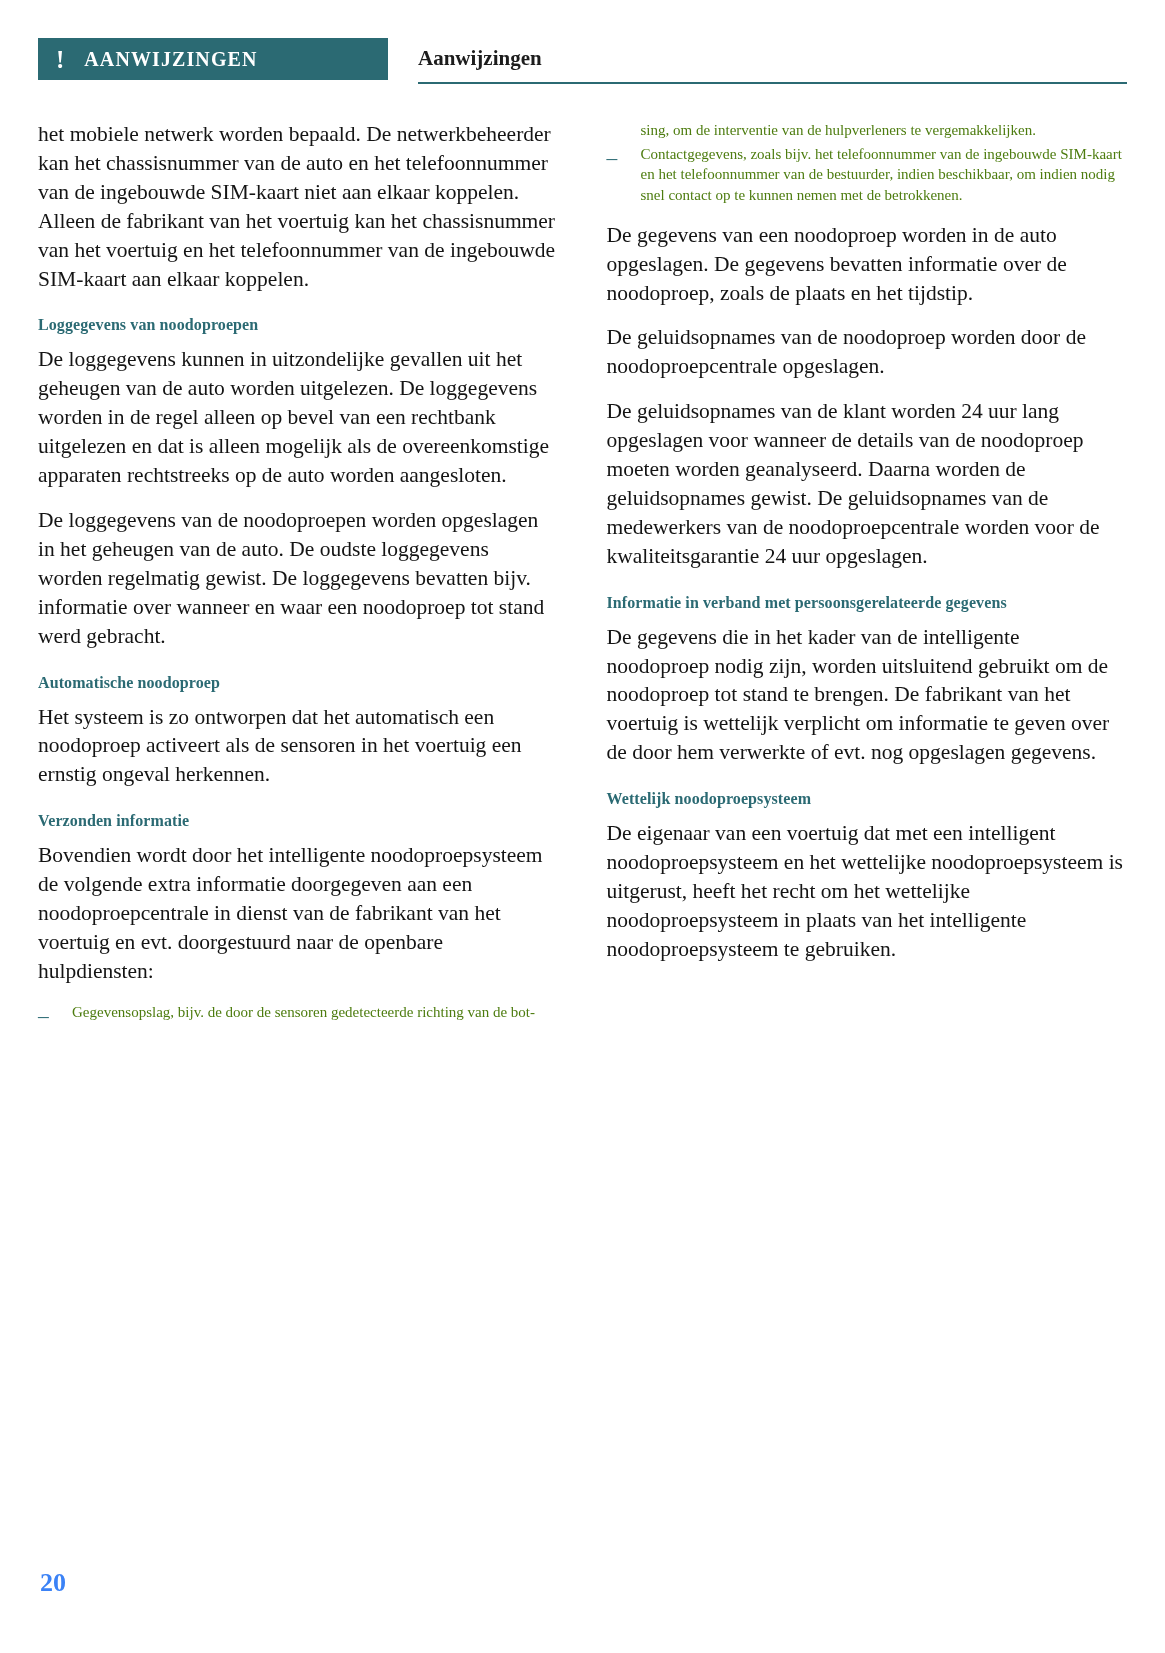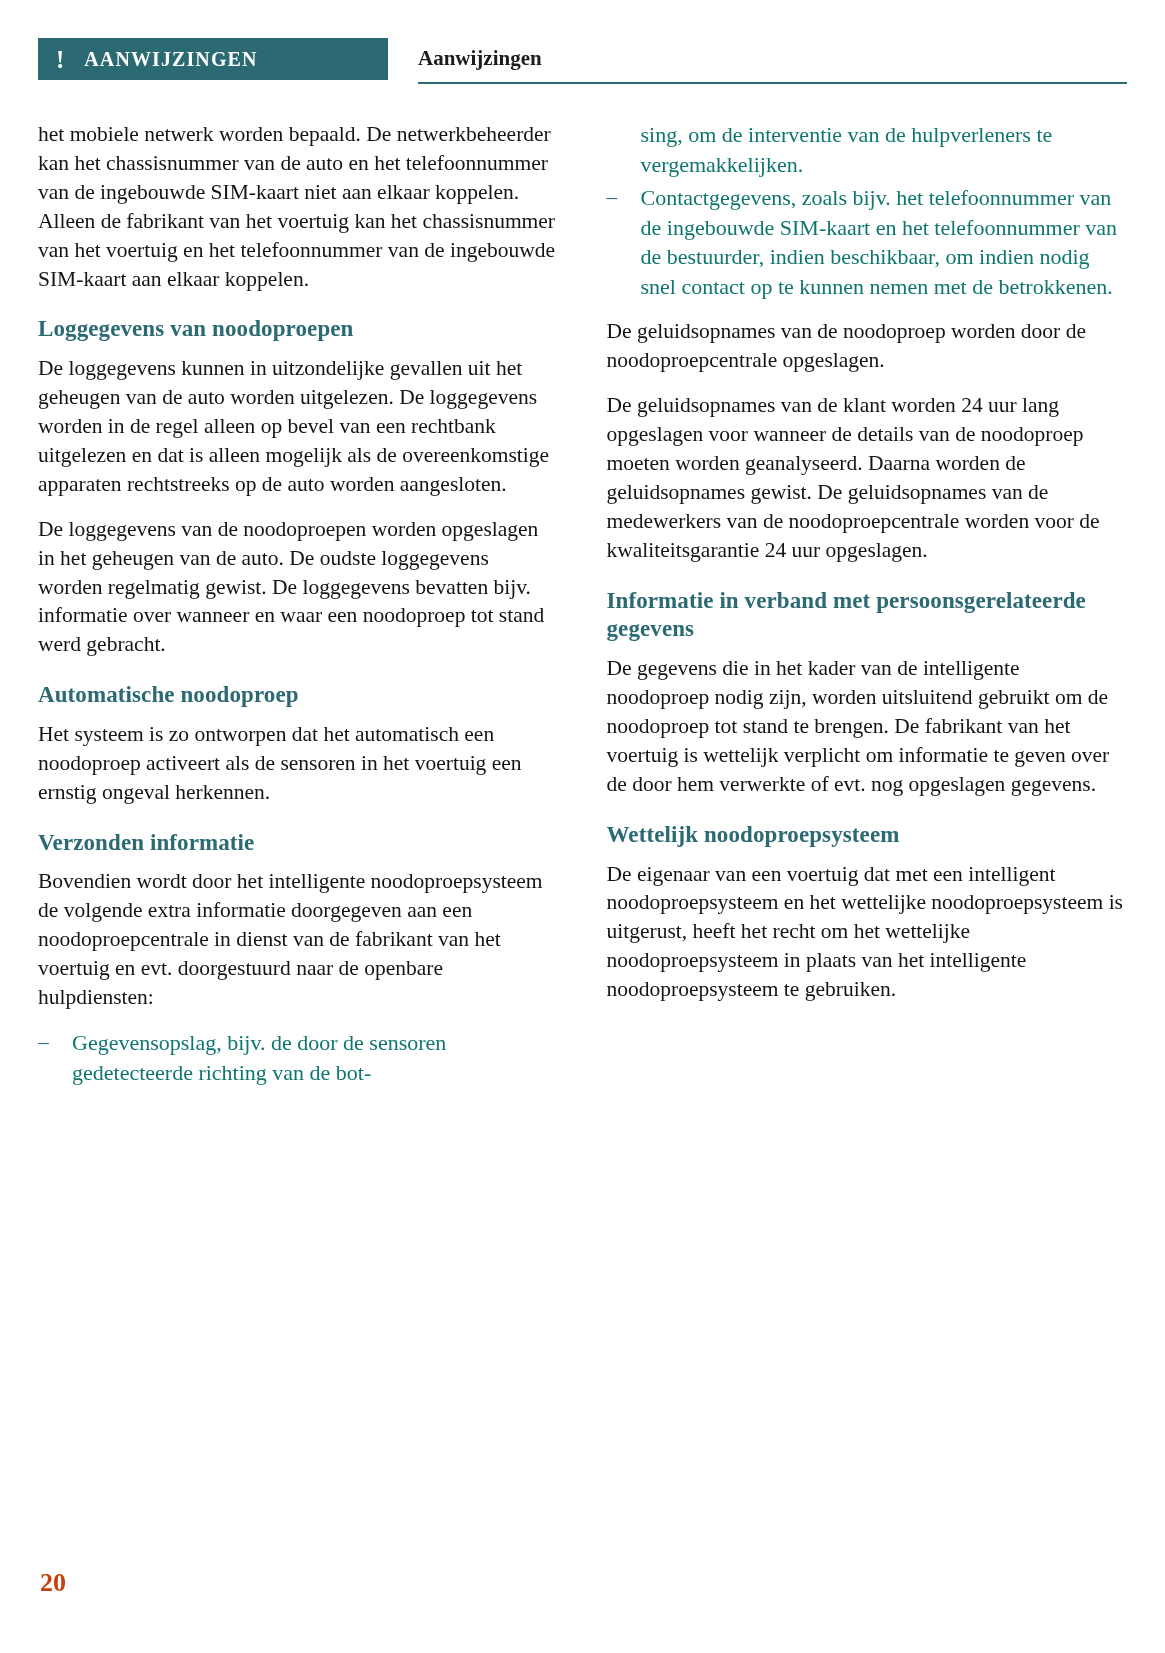--- a/index.html
+++ b/index.html
@@ -91,52 +91,52 @@
   p {
     margin: 0 0 16px 0;
     font-size: 21.5px;
     line-height: 1.345;
     text-align: left;
     color: #141414;
     hyphens: manual;
   }
   h2 {
     margin: 22px 0 10px 0;
-    font-size: 23px;
+    font-size: 16px;
     font-weight: bold;
     color: #2b6a73;
     line-height: 1.25;
     letter-spacing: 0.1px;
   }
 
   .bullet {
     display: flex;
     margin: 0 0 4px 0;
   }
   .bullet .dash {
     width: 34px;
     flex: 0 0 34px;
     font-size: 21.5px;
     line-height: 1.345;
     color: #2b6a73;
   }
   .bullet .btext {
     flex: 1;
-    font-size: 22px;
+    font-size: 15px;
     line-height: 1.345;
-    color: #0f766e;
+    color: #4d7c0f;
   }
 
   .pagenum {
     position: absolute;
     left: 40px;
     bottom: 55px;
     font-size: 26px;
     font-weight: bold;
-    color: #c2410c;
+    color: #3b82f6;
     font-family: "Liberation Serif", serif;
   }
 </style>
 </head>
 <body>
 
 <div class="page">
 
   <div class="header">
     <div class="header-tab">
@@ -175,20 +175,21 @@
       <div class="bullet">
         <span class="dash"></span>
         <span class="btext">sing, om de interventie van de hulpverleners te vergemakkelijken.</span>
       </div>
 
       <div class="bullet" style="margin-bottom:16px;">
         <span class="dash">–</span>
         <span class="btext">Contactgegevens, zoals bijv. het telefoonnummer van de ingebouwde SIM-kaart en het telefoonnummer van de bestuurder, indien beschikbaar, om indien nodig snel contact op te kunnen nemen met de betrokkenen.</span>
       </div>
 
+      <p>De gegevens van een noodoproep worden in de auto opgeslagen. De gegevens bevatten informatie over de noodoproep, zoals de plaats en het tijdstip.</p>
       <p>De geluidsopnames van de noodoproep worden door de noodoproepcentrale opgeslagen.</p>
       <p>De geluidsopnames van de klant worden 24  uur lang opgeslagen voor wanneer de details van de noodoproep moeten worden geanalyseerd. Daarna worden de geluidsopnames gewist. De geluidsopnames van de medewerkers van de noodoproepcentrale worden voor de kwaliteitsgarantie 24  uur opgeslagen.</p>
 
       <h2>Informatie in verband met persoonsgerelateerde gegevens</h2>
       <p>De gegevens die in het kader van de intelligente noodoproep nodig zijn, worden uitsluitend gebruikt om de noodoproep tot stand te brengen. De fabrikant van het voertuig is wettelijk verplicht om informatie te geven over de door hem verwerkte of evt. nog opgeslagen gegevens.</p>
 
       <h2>Wettelijk noodoproepsysteem</h2>
       <p>De eigenaar van een voertuig dat met een intelligent noodoproepsysteem en het wettelijke noodoproepsysteem is uitgerust, heeft het recht om het wettelijke noodoproepsysteem in plaats van het intelligente noodoproepsysteem te gebruiken.</p>
 
     </div>

